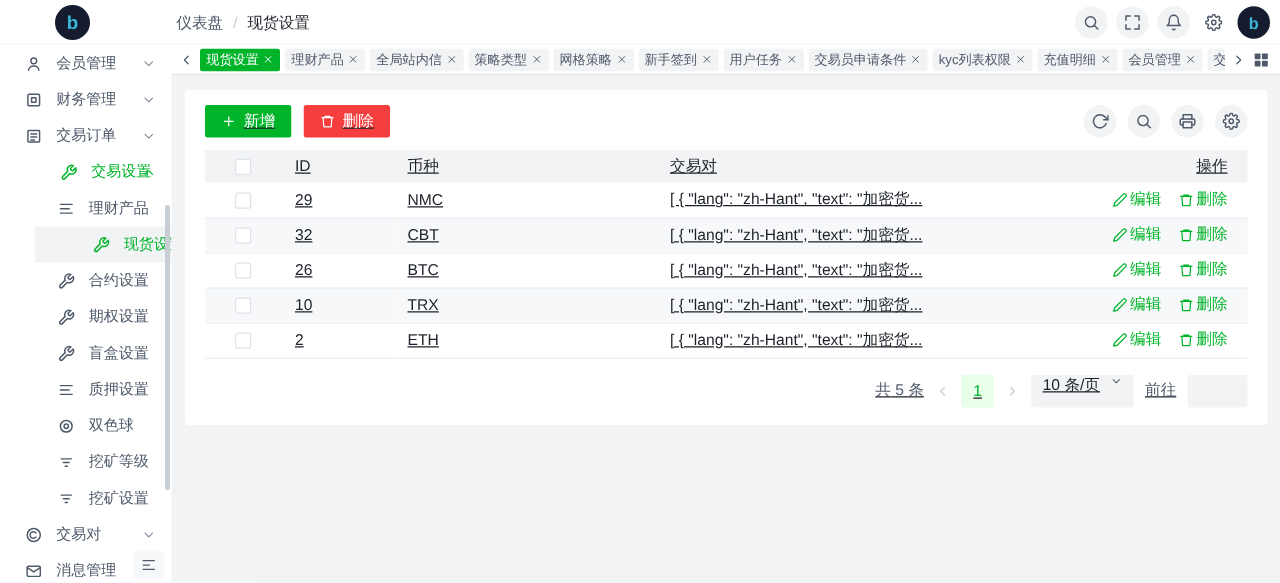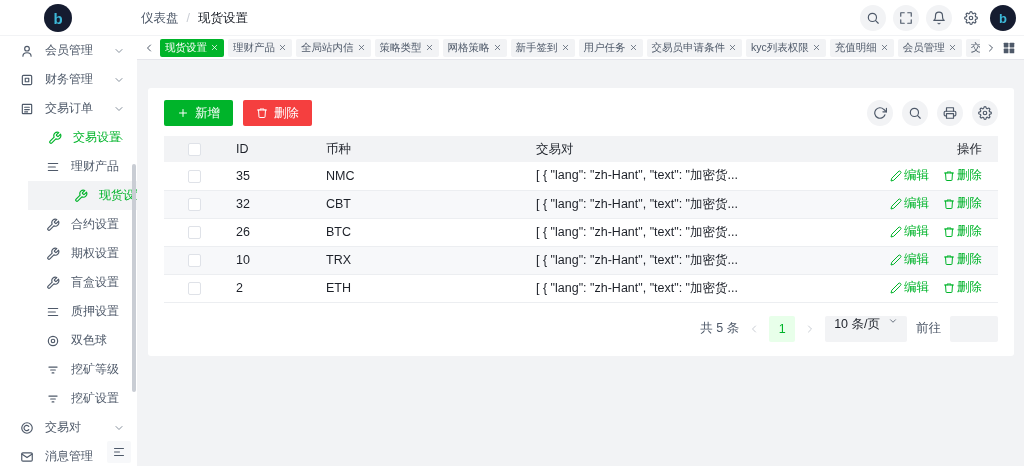--- a/index.html
+++ b/index.html
@@ -46,21 +46,21 @@
   .side-item .chev { position:absolute; right:12px; color:#86909c; }
   .side-item.green { color:var(--primary,#00B42A);margin-left:28px; }
   .side-item.green .chev { color:var(--primary,#00B42A); }
   .side-item.selected { background:#f2f3f5; color:var(--primary,#00B42A); }
   .scroll-thumb { position:absolute; top:128px; right:1px; width:4px; height:228px; background:#c9cdd4; border-radius:2px; }
   .collapse-btn { position:absolute; bottom:3px; right:6px; width:24px; height:22px; background:#f7f8fa;
     border-radius:2px; display:flex; align-items:center; justify-content:center; color:#4e5969; cursor:pointer; }
 
   
   .main { position:absolute; top:60px; left:137px; right:0; bottom:0; background:#f2f3f5; }
-  .card { position:absolute; left:11px; top:28px; right:10px; background:#fff; border-radius:3px; padding:12px 16px 14px; }
+  .card { position:absolute; left:11px; top:12px; right:10px; background:#fff; border-radius:3px; padding:12px 16px 14px;text-decoration:underline; }
   .card-toolbar { display:flex; align-items:center; }
   .btn { height:26px; padding:0 13px; border:none; border-radius:2px; color:#fff; font-size:12.5px;
     display:inline-flex; align-items:center; gap:6px; cursor:pointer; font-family:inherit; }
   .btn-add { background:var(--primary,#00B42A); }
   .btn-del { background:var(--danger,#F53F3F); margin-left:10px; }
   .toolbar-right { margin-left:auto; display:flex; align-items:center; gap:9px; }
 
   table { width:100%; border-collapse:collapse; margin-top:10px; font-size:12.5px; }
   thead th { background:#f2f3f5; height:26px; font-weight:500; text-align:left; padding:0 8px; color:#1d2129; }
   tbody td { height:28px; padding:0 8px; border-bottom:1px solid #eceef1; color:#1d2129; }
@@ -482,21 +482,21 @@
           <th class="cell-check"><span class="checkbox"></span></th>
         <th>ID</th>
             <th>币种</th>
             <th>交易对</th>
             <th class="col-actions">操作</th>
           </tr>
       </thead>
       <tbody>
           <tr>
             <td class="cell-check"><span class="checkbox"></span></td>
-            <td>35</td>
+            <td>29</td>
             <td>NMC</td>
             <td>[ { "lang": "zh-Hant", "text": "加密货...</td>
             <td class="col-actions"><a class="action-link">
                 <span class="icon s12">
                   <svg viewBox="0 0 24 24" fill="none" stroke="currentColor" stroke-width="2" stroke-linecap="round" stroke-linejoin="round">
                     <path d="M17 3a2.83 2.83 0 1 1 4 4L7.5 20.5 2 22l1.5-5.5L17 3z"></path>
                   </svg>
                 </span>
                 <span>编辑</span>
               </a><a class="action-link">

